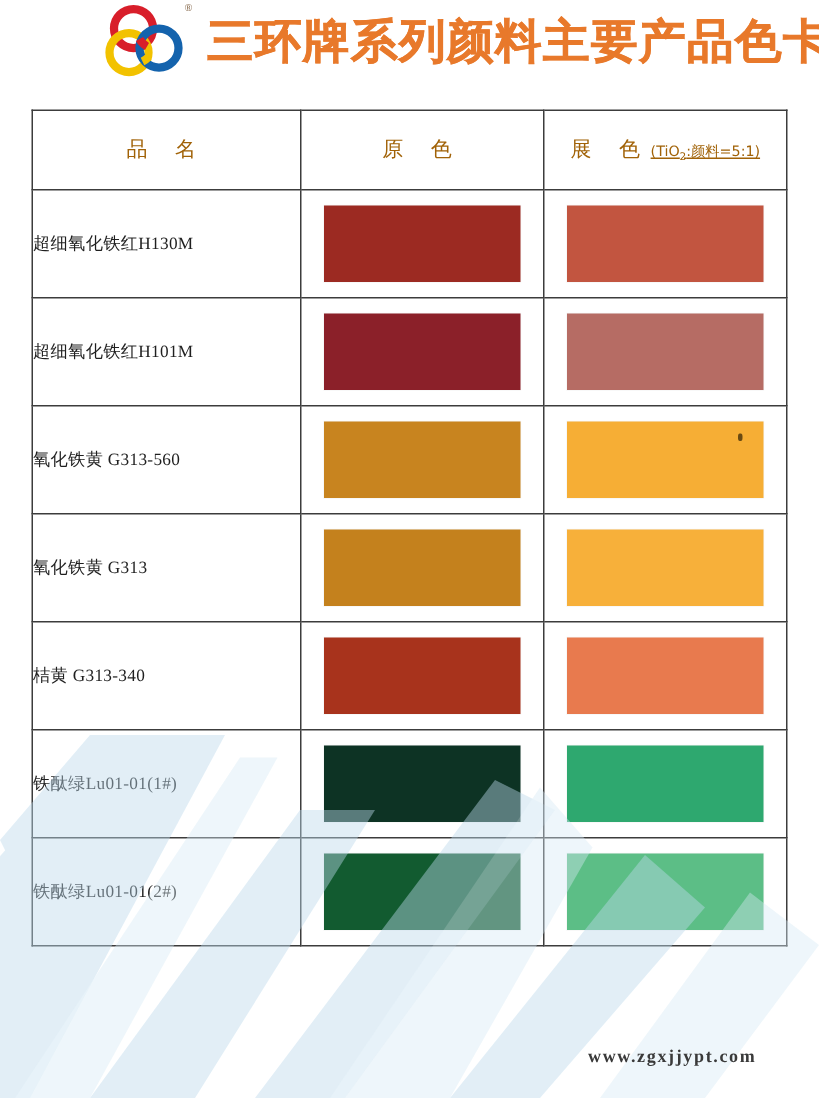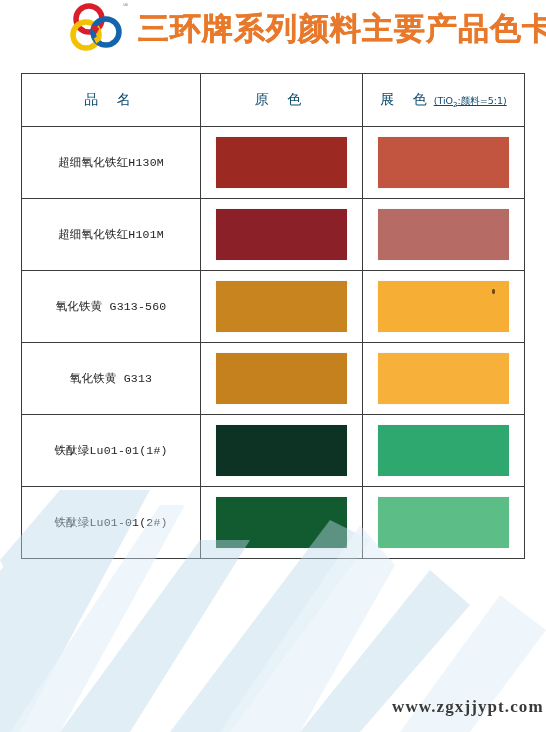--- a/index.html
+++ b/index.html
@@ -84,40 +84,39 @@
     background: transparent;
   }
   .col-name  { width: 179px; }
   .col-mass  { width: 162px; }
   .col-tint  { width: 162px; }
 
   thead th {
     height: 52px;
     font-weight: normal;
     font-size: 14px;
-    color: #0c4a6e;
+    color: #a16207;
     text-align: center;
     font-family: "DejaVu Sans", "Liberation Sans", sans-serif;
   }
   .hdr-main { letter-spacing: 7px; }
   .hdr-sub {
     font-size: 9.5px;
     letter-spacing: 0;
     text-decoration: underline;
   }
   .hdr-sub sub {
     font-size: 7px;
   }
 
   tbody tr { height: 72px; }
   tbody td.name-cell {
-    text-align: center;
     font-size: 11.5px;
     color: #1f1f1f;
-    font-family: Liberation Mono, monospace;
+    font-family: Liberation Serif, serif;
     letter-spacing: 0.2px;
   }
   td.swatch-cell {
     text-align: center;
   }
   .swatch {
     width: 131px;
     height: 51px;
     margin: 0 auto;
     display: block;
@@ -135,21 +134,21 @@
     height: 5px;
     background: #6a4a12;
     border-radius: 40%;
   }
 
   
   #site-url {
     position: absolute;
     left: 392px;
     top: 697px;
-    font-size: 17px;
+    font-size: 12px;
     letter-spacing: 1.1px;
     color: #3a3a3a;
     font-family: "Liberation Serif", "DejaVu Serif", serif;
     font-weight: bold;
     z-index: 8;
     white-space: nowrap;
   }
 </style>
 </head>
 <body>
@@ -234,20 +233,29 @@
       <tr>
         <td class="name-cell">氧化铁黄 G313</td>
         <td class="swatch-cell">
           <div class="swatch" style="background: rgb(196, 129, 29);"></div>
         </td>
         <td class="swatch-cell">
           <div class="swatch" style="background: rgb(247, 176, 58);"></div>
         </td>
       </tr>
       <tr>
+        <td class="name-cell">桔黄 G313-340</td>
+        <td class="swatch-cell">
+          <div class="swatch" style="background: rgb(168, 51, 28);"></div>
+        </td>
+        <td class="swatch-cell">
+          <div class="swatch" style="background: rgb(232, 122, 78);"></div>
+        </td>
+      </tr>
+      <tr>
         <td class="name-cell">铁酞绿Lu01-01(1#)</td>
         <td class="swatch-cell">
           <div class="swatch" style="background: rgb(13, 51, 36);"></div>
         </td>
         <td class="swatch-cell">
           <div class="swatch" style="background: rgb(46, 168, 111);"></div>
         </td>
       </tr>
       <tr>
         <td class="name-cell">铁酞绿Lu01-01(2#)</td>

